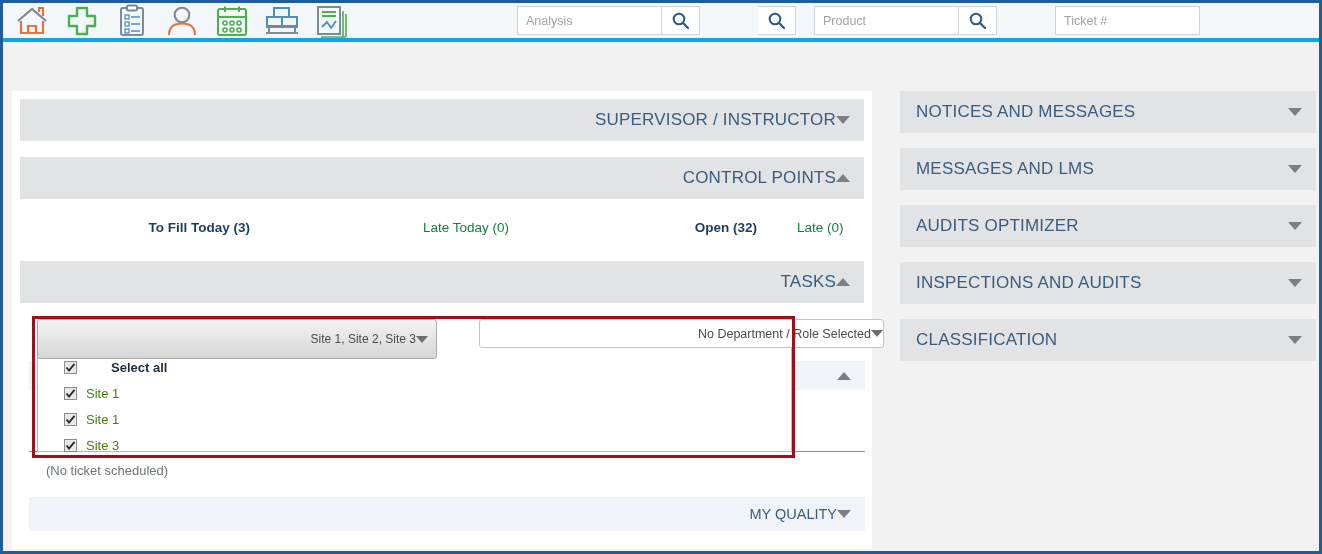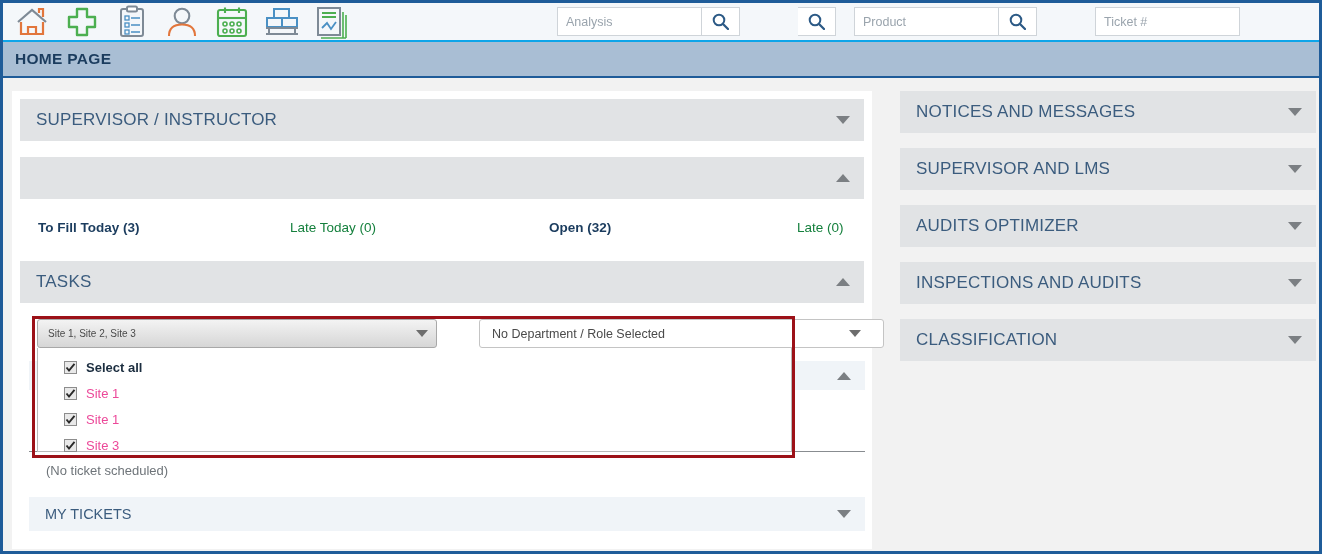--- a/index.html
+++ b/index.html
@@ -16,22 +16,22 @@
     border: 3px solid #1f5c99;
     border-top: none;
   }
 
   
   #toolbar {
     position: absolute; left: 0; top: 0;
     width: 1316px; height: 42px;
     background: #f4f7fa;
     border-top: 3px solid #1f5c99;
-    border-bottom: 2px solid #0ea5e9;
-    display: flex; align-items: center; gap: 40px;
+    border-bottom: 4px solid #0ea5e9;
+    display: flex; align-items: center;
   }
   .icon-group { display: flex; align-items: center; padding-left: 10px; gap: 12px; }
   .tbicon { width: 38px; height: 34px; display: block; cursor: pointer; }
 
   .search-zone { display: flex; align-items: center; margin-left: 0; }
   .search-group {
     display: flex; align-items: stretch; height: 29px;
     margin-left: 18px;
   }
   .search-input {
@@ -73,20 +73,21 @@
   #content {
     position: absolute; left: 0; top: 80px;
     width: 1316px; height: 468px;
     background: #f2f2f2;
   }
   .col-left {
     position: absolute; left: 9px; top: 11px;
     width: 860px;
     background: #ffffff;
     padding: 8px 8px 20px 8px;
+    text-align: right;
   }
   .col-right {
     position: absolute; left: 897px; top: 11px;
     width: 416px;
   }
 
   
   .panel-head {
     height: 42px;
     background: #e1e3e5;
@@ -153,27 +154,27 @@
     position: absolute; left: 3px; top: 0px;
     width: 763px; height: 142px;
     border: 3px solid #9c1118;
     z-index: 30;
     pointer-events: none;
   }
   .dd-row { position: absolute; left: 9px; top: 5px; z-index: 20; }
 
   .select-closed {
     position: absolute; left: 8px; top: 3px;
-    width: 400px; height: 29px;
+    width: 400px; height: 40px;
     background: linear-gradient(#f3f3f3, #d6d6d6);
     border: 1px solid #a8a8a8;
     border-radius: 3px;
     display: flex; align-items: center;
     padding: 0 8px 0 10px;
-    font-size: 10px; color: #4a4a4a;
+    font-size: 12px; color: #4a4a4a;
     cursor: pointer;
     z-index: 22;
   }
   .select-closed .lbl { flex: 1; }
   .sel-caret {
     width: 0; height: 0;
     border-left: 6px solid transparent;
     border-right: 6px solid transparent;
     border-top: 7px solid #6d6d6d;
   }
@@ -183,41 +184,41 @@
     width: 755px; height: 104px;
     background: #ffffff;
     border: 1px solid #b9b9b9;
     border-top: none;
     z-index: 21;
     padding-top: 6px;
   }
   .opt {
     display: flex; align-items: center;
     height: 26px; padding-left: 26px;
-    font-size: 13px; color: #ec4899;
+    font-size: 13px; color: #4d7c0f;
     cursor: pointer;
   }
-  .opt.bold { font-weight: bold; color: #1b2d3f; }
+  .opt.bold { font-weight: bold; color: #1b2d3f; gap: 25px; }
   .cbx {
     width: 13px; height: 13px; margin-right: 9px;
     border: 1px solid #8d8d8d;
     background: #e9e9e9;
     display: flex; align-items: center; justify-content: center;
     flex: none;
   }
   .cbx svg { display: block; }
 
   .select-dept {
     position: absolute; left: 450px; top: 3px;
     width: 405px; height: 29px;
     background: #fff;
     border: 1px solid #c4c4c4;
     border-radius: 3px;
     display: flex; align-items: center;
-    padding: 0 22px 0 12px;
+    padding: 0 0 0 12px;
     font-size: 12.5px; color: #4a4a4a;
     cursor: pointer;
     z-index: 19;
   }
   .select-dept .lbl { flex: 1; }
 </style>
 </head>
 <body>
 
 <div id="app">
@@ -312,34 +313,32 @@
           </svg>
         </span>
       </div>
       <div class="search-group" style="margin-left:58px">
         <input class="search-input" type="text" placeholder="Ticket #" style="">
 
       </div>
     </div>
   </div>
 
-  <div id="pagetitle">
-    <span>HOME PAGE</span>
-  </div>
 
   <div id="content">
 
     <div class="col-left">
 
       <div class="panel-head">
         <span class="ptitle">SUPERVISOR / INSTRUCTOR</span>
         <span class="caret down"></span>
       </div>
 
       <div class="panel-head">
+        <span class="ptitle">CONTROL POINTS</span>
         <span class="caret up"></span>
       </div>
       <div class="cp-tabs">
         <span class="cp-tab active cp-w1">To Fill Today (3)</span>
         <span class="cp-tab cp-w2">Late Today (0)</span>
         <span class="cp-tab active cp-w3">Open (32)</span>
         <span class="cp-tab">Late (0)</span>
       </div>
 
       <div class="panel-head">
@@ -350,21 +349,21 @@
       <div class="tasks-body">
 
         <div class="hidden-panel">
           <span class="caret up"></span>
         </div>
 
         <div class="hr-line"></div>
         <div class="noticket">(No ticket scheduled)</div>
 
         <div class="mytickets">
-          <span class="ptitle">MY TICKETS</span>
+          <span class="ptitle">MY QUALITY</span>
           <span class="caret down"></span>
         </div>
 
         <div class="dd-row">
 
           <div class="select-dept">
             <span class="lbl">No Department / Role Selected</span>
             <span class="sel-caret"></span>
           </div>
 
@@ -413,21 +412,21 @@
 
       </div>
     </div>
 
     <div class="col-right">
       <div class="panel-head" style="margin-bottom:15px">
         <span class="ptitle">NOTICES AND MESSAGES</span>
         <span class="caret down"></span>
       </div>
       <div class="panel-head" style="margin-bottom:15px">
-        <span class="ptitle">SUPERVISOR AND LMS</span>
+        <span class="ptitle">MESSAGES AND LMS</span>
         <span class="caret down"></span>
       </div>
       <div class="panel-head" style="margin-bottom:15px">
         <span class="ptitle">AUDITS OPTIMIZER</span>
         <span class="caret down"></span>
       </div>
       <div class="panel-head" style="margin-bottom:15px">
         <span class="ptitle">INSPECTIONS AND AUDITS</span>
         <span class="caret down"></span>
       </div>

